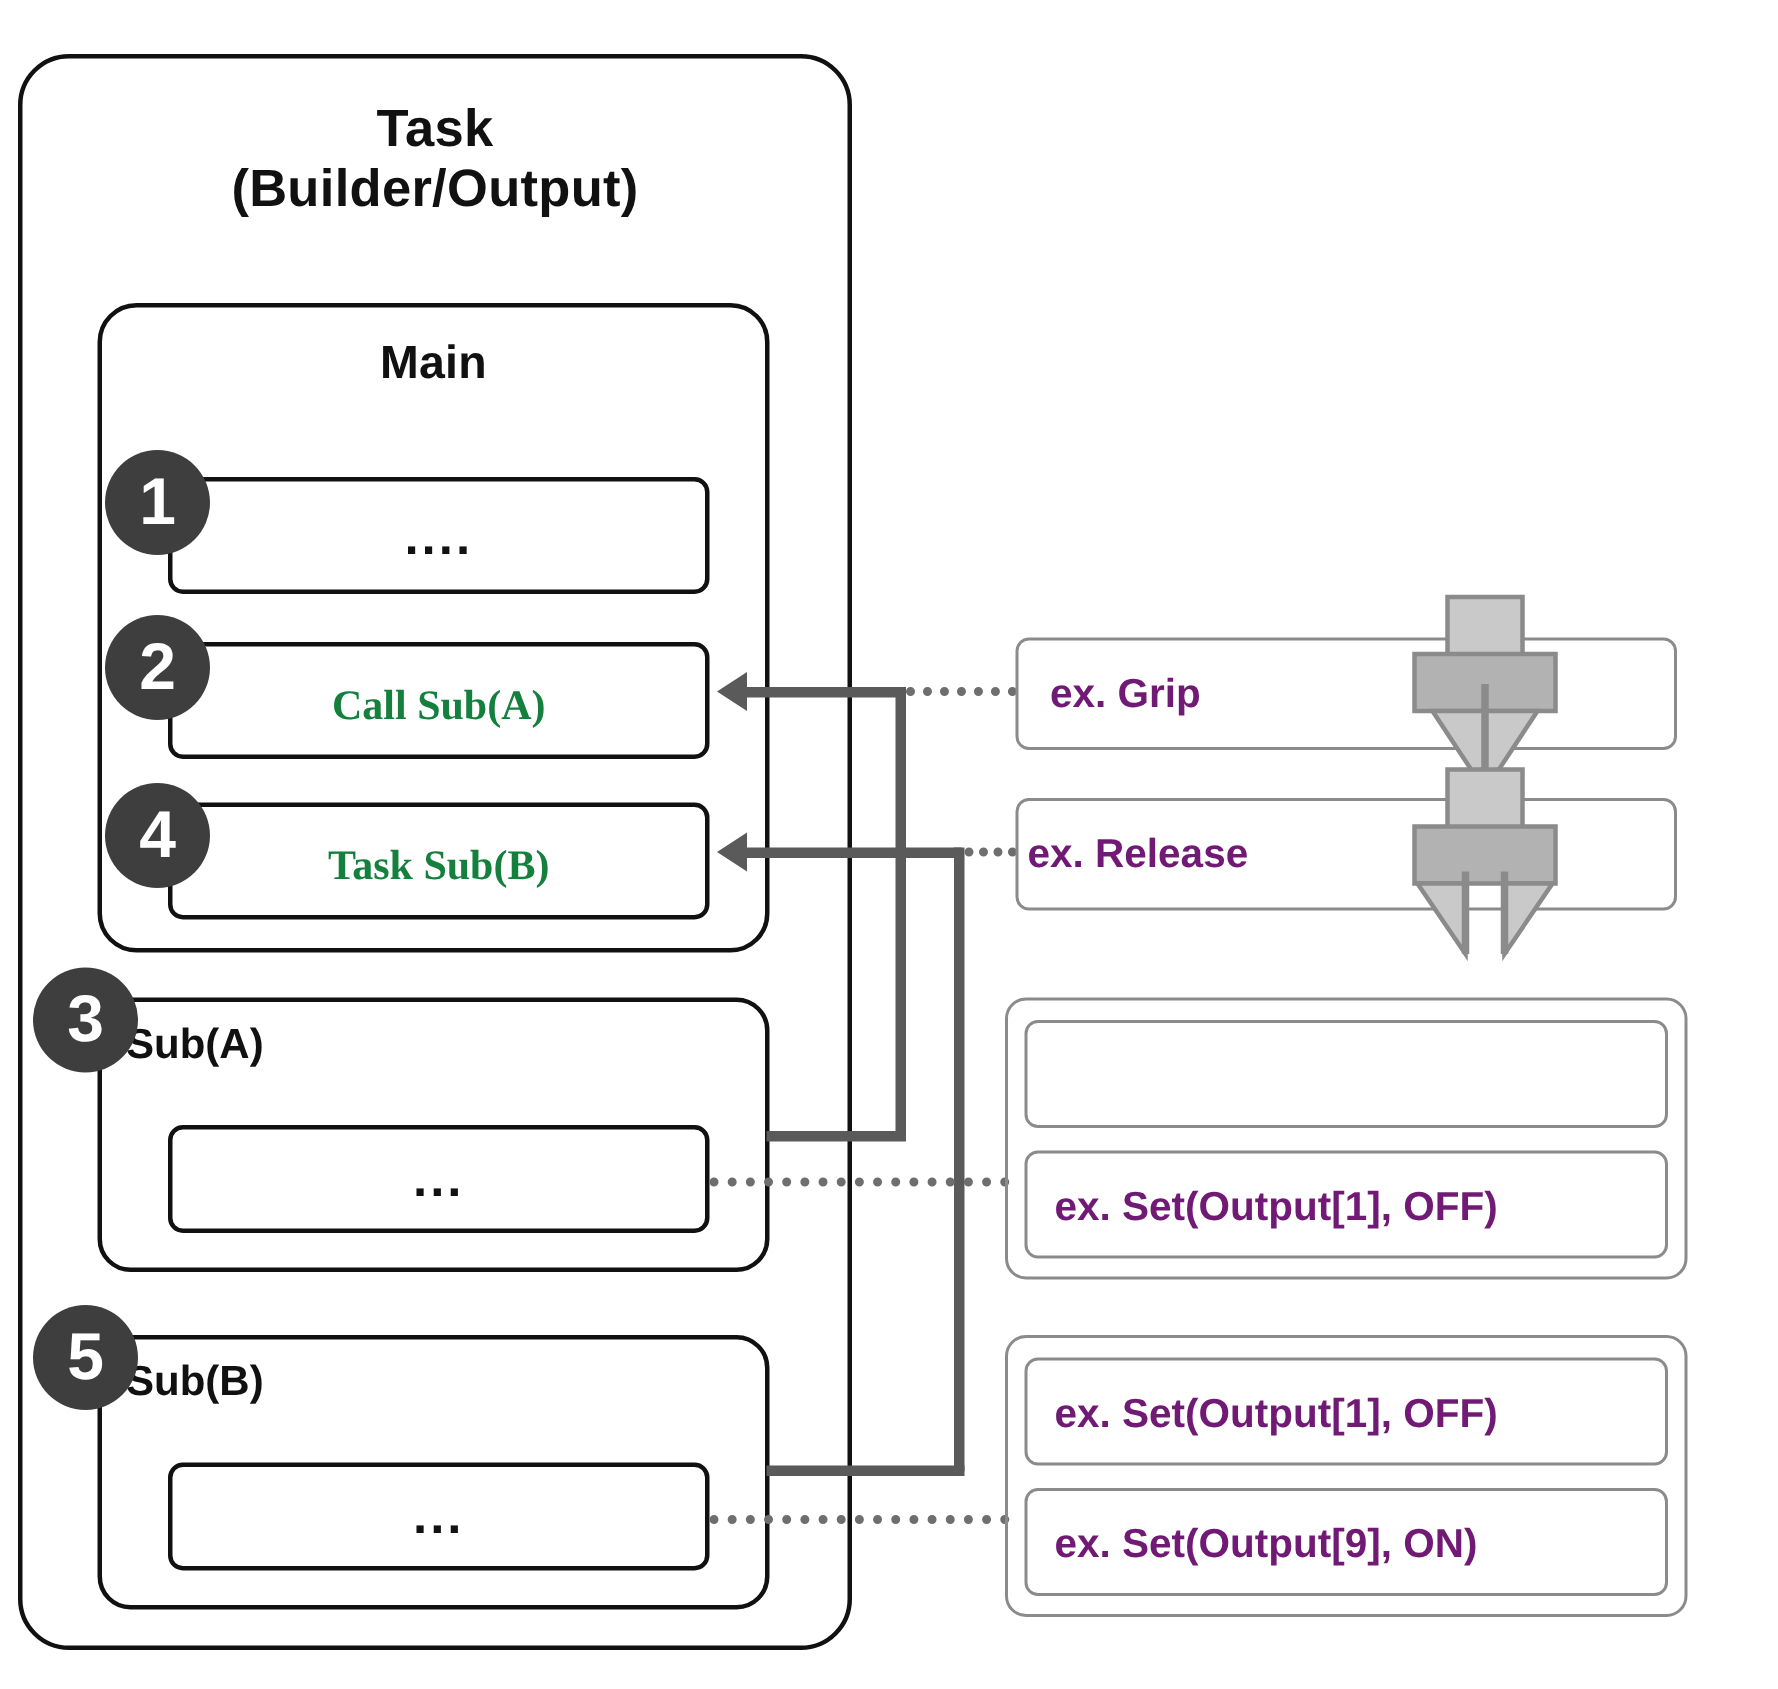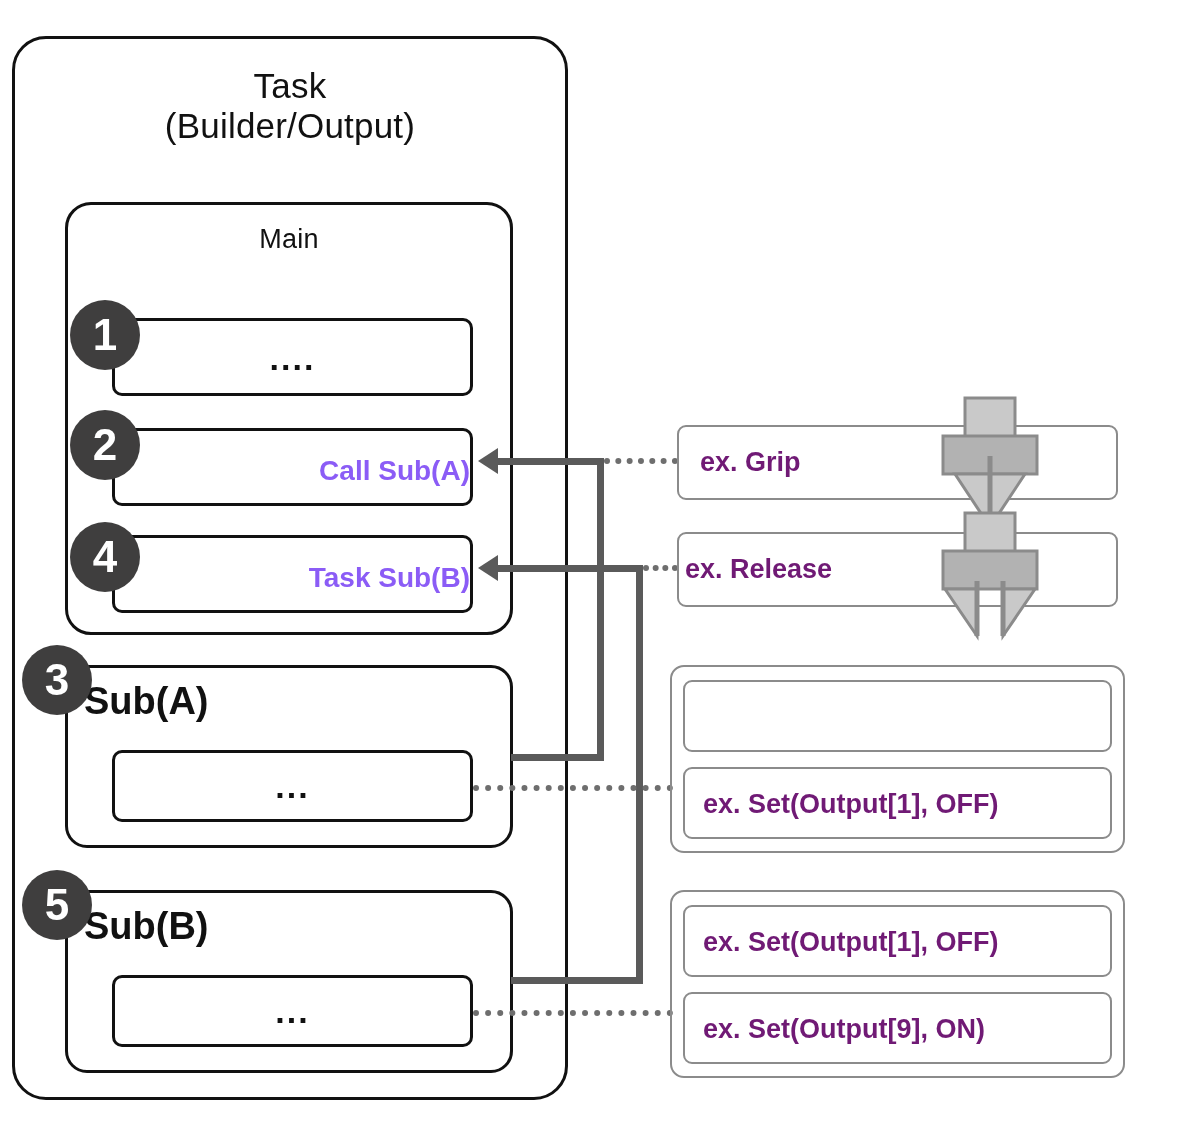--- a/index.html
+++ b/index.html
@@ -8,28 +8,28 @@
   #root{position:absolute;left:0;top:0;width:1185px;height:1126px;}
 
   
   .rbox{position:absolute;box-sizing:border-box;background:#ffffff;}
 
   .task-outer{border:3px solid #111111;border-radius:34px;}
   .main-box{border:3px solid #111111;border-radius:26px;}
   .sub-box{border:3px solid #111111;border-radius:22px;}
   .step-box{border:3px solid #111111;border-radius:10px;}
 
-  .title{position:absolute;text-align:center;font-weight:normal;color:#111111;
+  .title{position:absolute;text-align:center;font-weight:bold;color:#111111;
          letter-spacing:.2px;line-height:1.14;}
   .task-title{font-size:35px;}
-  .main-title{font-size:27px;}
-  .sub-title{font-size:38px;font-weight:bold;color:#111111;position:absolute;}
+  .main-title{font-size:31px;}
+  .sub-title{font-size:28px;font-weight:bold;color:#111111;position:absolute;}
 
-  .step-text{position:absolute;width:100%;text-align:right;font-size:28px;
-             font-weight:bold;color:#8b5cf6;}
+  .step-text{position:absolute;width:100%;text-align:center;font-size:28px;
+             font-weight:bold;color:#15803d;font-family:Liberation Serif, serif;}
   .dots-text{position:absolute;width:100%;text-align:center;font-size:34px;
              font-weight:bold;color:#111111;letter-spacing:2px;}
 
   
   .badge{position:absolute;width:70px;height:70px;border-radius:50%;
          background:#3f3e3e;color:#ffffff;font-size:44px;font-weight:bold;
          display:flex;align-items:center;justify-content:center;
          line-height:1;z-index:30;}
 
   

